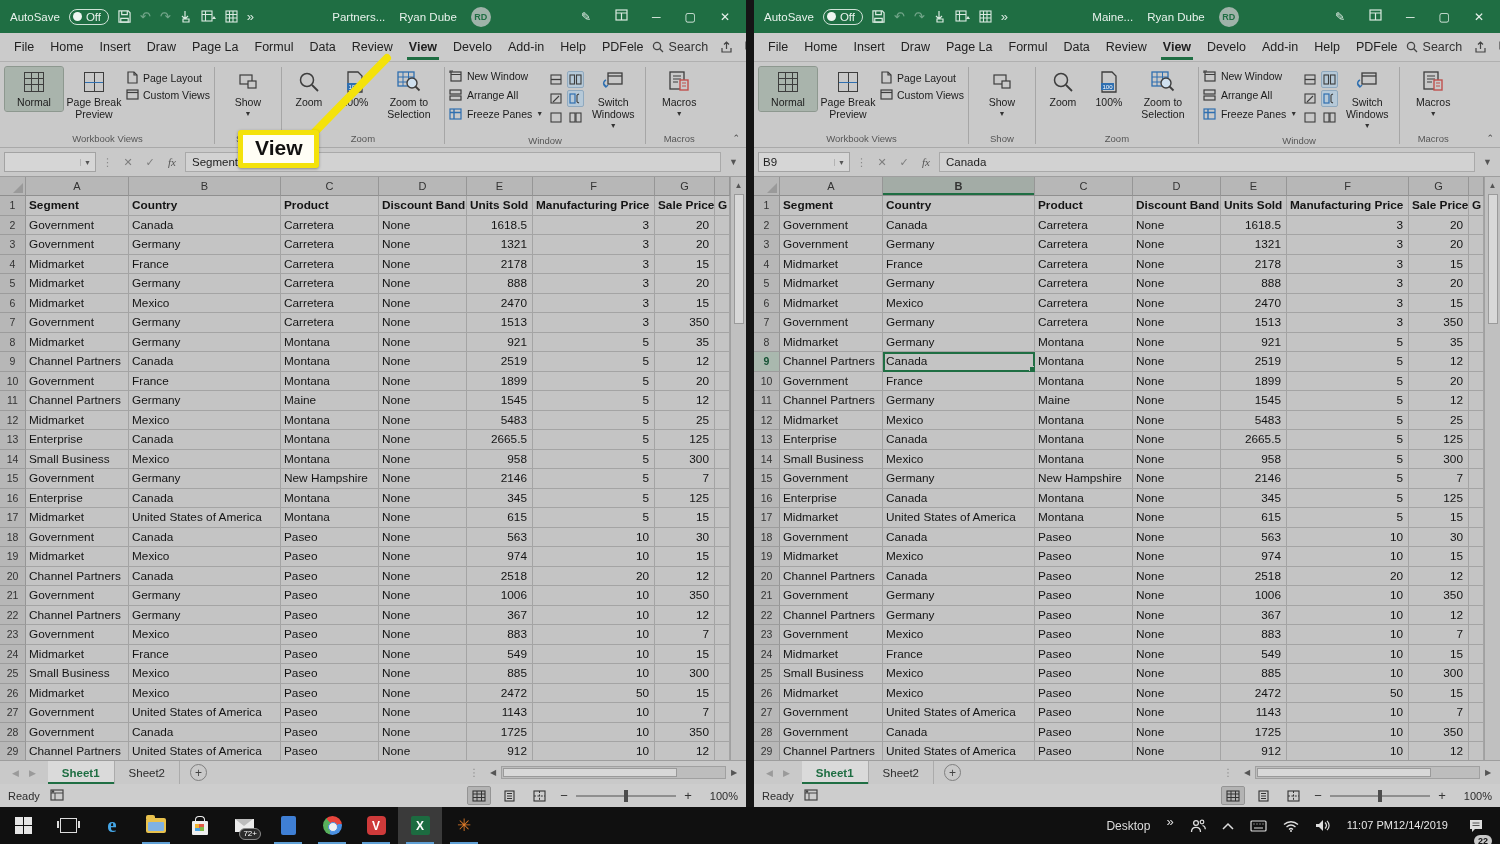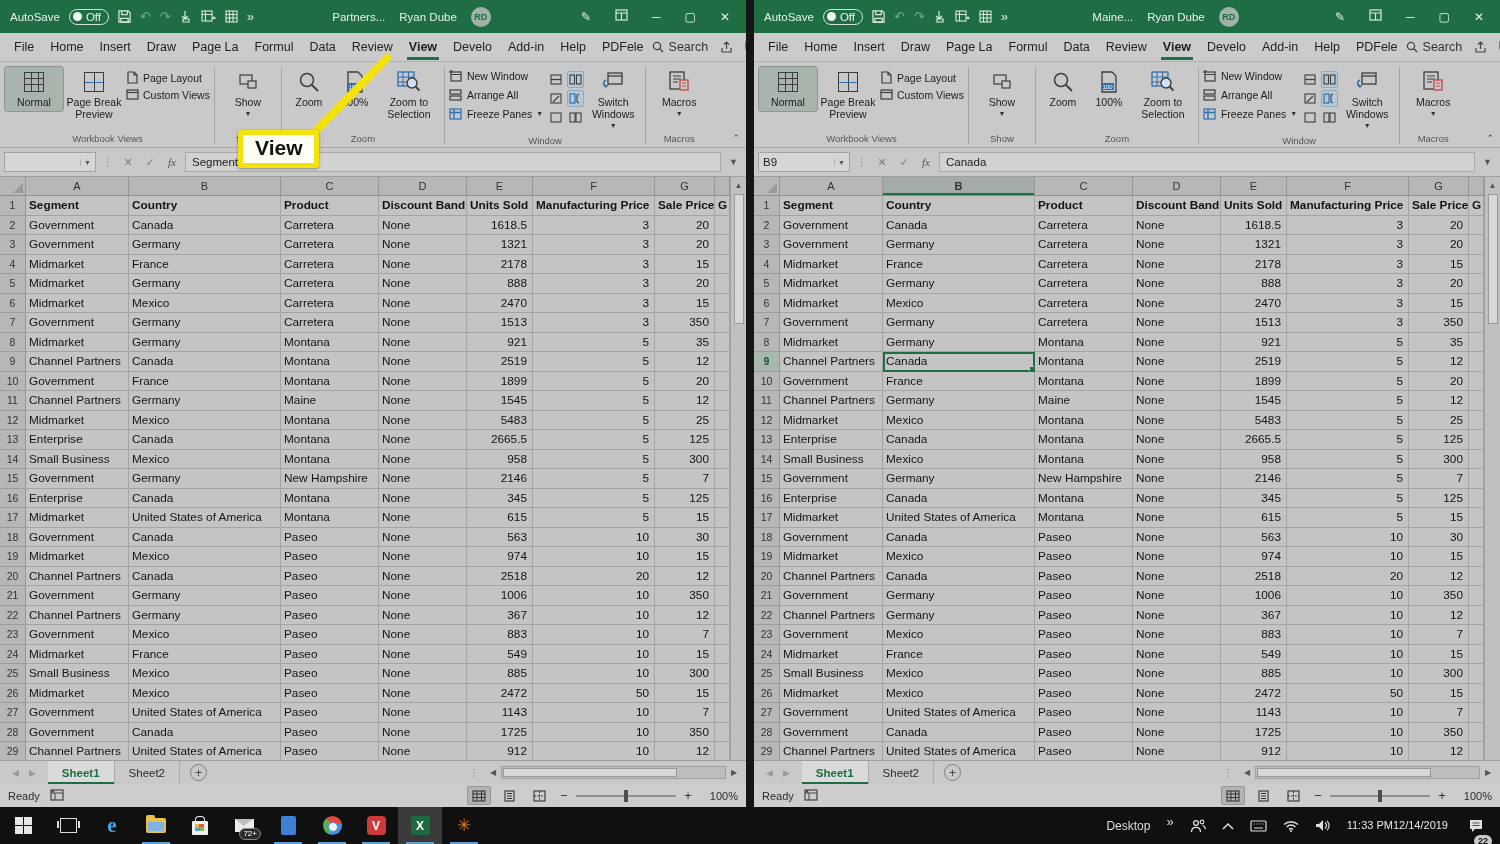--- a/index.html
+++ b/index.html
@@ -1668,21 +1668,21 @@
           <circle cx="8" cy="11" r="1" fill="#ddd"></circle>
         </svg>
     </span>
     <span class="tray-item">
       <svg width="15" height="13" viewBox="0 0 15 13">
           <path d="M1 5h3l4-4v11l-4-4H1z" fill="#ddd"></path>
           <path d="M10 3.5c1.8 1.8 1.8 4.2 0 6M12 1.8c2.8 2.8 2.8 6.6 0 9.4" fill="none" stroke="#ddd" stroke-width="1.2"></path>
         </svg>
     </span>
     <span class="tray-item tk-clock">
-      <div>11:33 PM</div>
+      <div>11:07 PM</div>
       <div>12/14/2019</div>
     </span>
     <span class="tray-item tk-note">
       <svg width="16" height="14" viewBox="0 0 16 14">
           <path d="M2 1h12v9H7l-3 3v-3H2z" fill="#ddd"></path>
           <path d="M4.5 4h7M4.5 6.5h7" stroke="#555" stroke-width="1.1"></path>
         </svg>
       <span class="note-badge">22</span>
     </span>
   </div>

